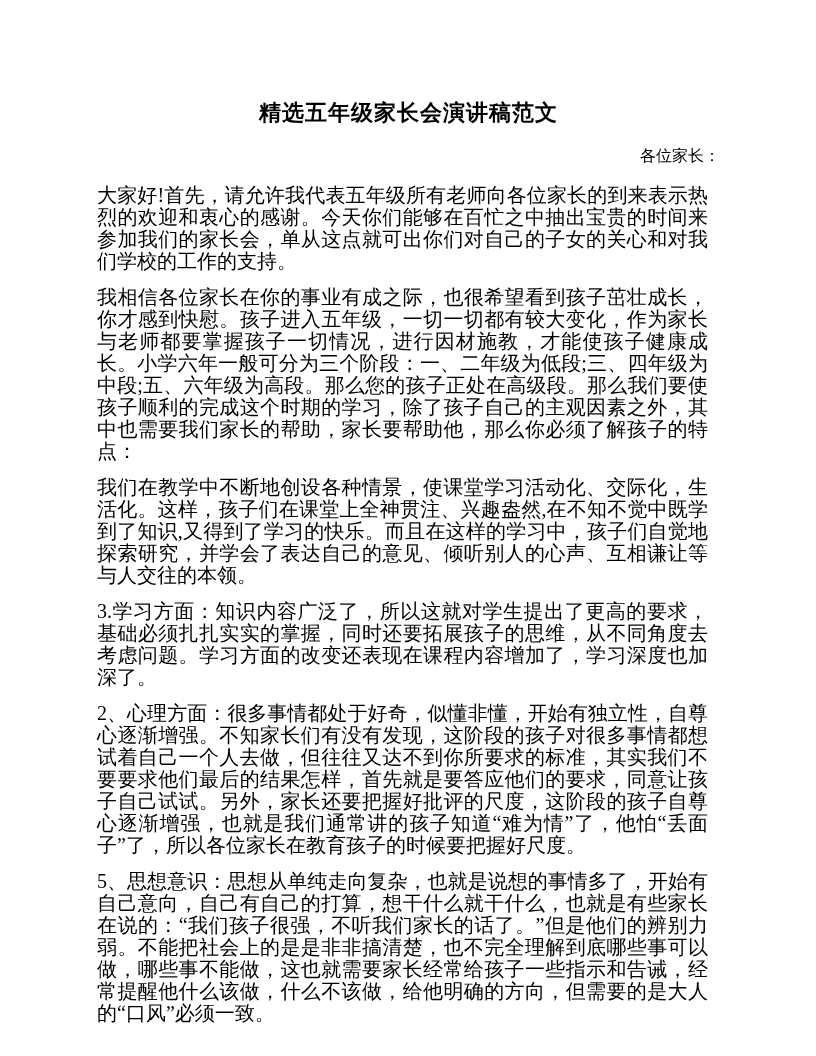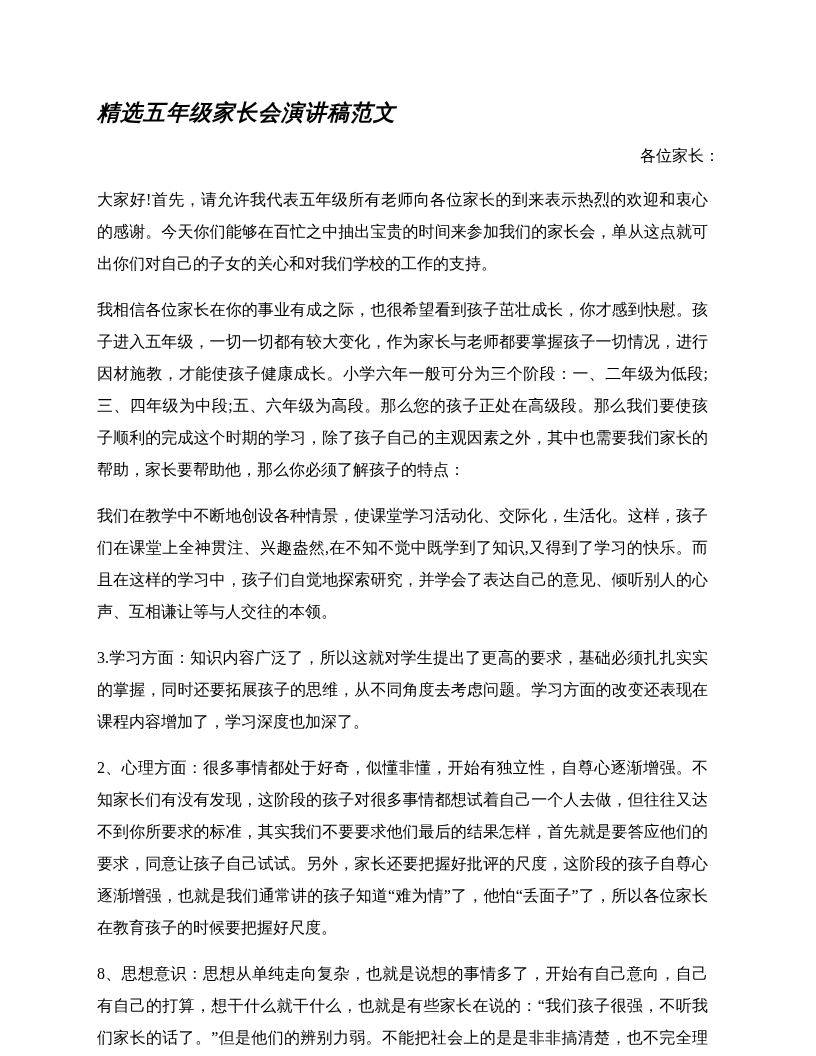--- a/index.html
+++ b/index.html
@@ -17,33 +17,33 @@
     padding: 99px 96px 0 97px;
     font-family: "Liberation Serif", "DejaVu Serif", serif;
     color: #000000;
     overflow: hidden;
   }
   .doc-title {
     margin: 0 0 18px 0;
     font-size: 22px;
     line-height: 28px;
     font-weight: bold;
+    text-align: center;
     letter-spacing: 1px;
-    font-style: italic;
   }
   .salutation {
     margin: 0 0 17px 0;
     font-size: 16px;
     line-height: 22px;
     text-align: right;
   }
   .para {
     margin: 0 12px 14px 0;
-    font-size: 16px;
-    line-height: 32px;
+    font-size: 20px;
+    line-height: 22px;
     text-align: justify;
     word-break: break-all;
   }
 </style>
 </head>
 <body>
 
 <div class="page" style="background: rgb(255, 255, 255); color: rgb(0, 0, 0);">
   <h1 class="doc-title">精选五年级家长会演讲稿范文</h1>
 
@@ -53,14 +53,14 @@
 
 
   <p class="para">我相信各位家长在你的事业有成之际，也很希望看到孩子茁壮成长，你才感到快慰。孩子进入五年级，一切一切都有较大变化，作为家长与老师都要掌握孩子一切情况，进行因材施教，才能使孩子健康成长。小学六年一般可分为三个阶段：一、二年级为低段;三、四年级为中段;五、六年级为高段。那么您的孩子正处在高级段。那么我们要使孩子顺利的完成这个时期的学习，除了孩子自己的主观因素之外，其中也需要我们家长的帮助，家长要帮助他，那么你必须了解孩子的特点：</p>
 
   <p class="para">我们在教学中不断地创设各种情景，使课堂学习活动化、交际化，生活化。这样，孩子们在课堂上全神贯注、兴趣盎然,在不知不觉中既学到了知识,又得到了学习的快乐。而且在这样的学习中，孩子们自觉地探索研究，并学会了表达自己的意见、倾听别人的心声、互相谦让等与人交往的本领。</p>
 
   <p class="para">3.学习方面：知识内容广泛了，所以这就对学生提出了更高的要求，基础必须扎扎实实的掌握，同时还要拓展孩子的思维，从不同角度去考虑问题。学习方面的改变还表现在课程内容增加了，学习深度也加深了。</p>
 
   <p class="para">2、心理方面：很多事情都处于好奇，似懂非懂，开始有独立性，自尊心逐渐增强。不知家长们有没有发现，这阶段的孩子对很多事情都想试着自己一个人去做，但往往又达不到你所要求的标准，其实我们不要要求他们最后的结果怎样，首先就是要答应他们的要求，同意让孩子自己试试。另外，家长还要把握好批评的尺度，这阶段的孩子自尊心逐渐增强，也就是我们通常讲的孩子知道“难为情”了，他怕“丢面子”了，所以各位家长在教育孩子的时候要把握好尺度。</p>
 
-  <p class="para">8、思想意识：思想从单纯走向复杂，也就是说想的事情多了，开始有自己意向，自己有自己的打算，想干什么就干什么，也就是有些家长在说的：“我们孩子很强，不听我们家长的话了。”但是他们的辨别力弱。不能把社会上的是是非非搞清楚，也不完全理解到底哪些事可以做，哪些事不能做，这也就需要家长经常给孩子一些指示和告诫，经常提醒他什么该做，什么不该做，给他明确的方向，但需要的是大人的“口风”必须一致。</p>
+  <p class="para">5、思想意识：思想从单纯走向复杂，也就是说想的事情多了，开始有自己意向，自己有自己的打算，想干什么就干什么，也就是有些家长在说的：“我们孩子很强，不听我们家长的话了。”但是他们的辨别力弱。不能把社会上的是是非非搞清楚，也不完全理解到底哪些事可以做，哪些事不能做，这也就需要家长经常给孩子一些指示和告诫，经常提醒他什么该做，什么不该做，给他明确的方向，但需要的是大人的“口风”必须一致。</p>
 </div>
 
 </body></html>

